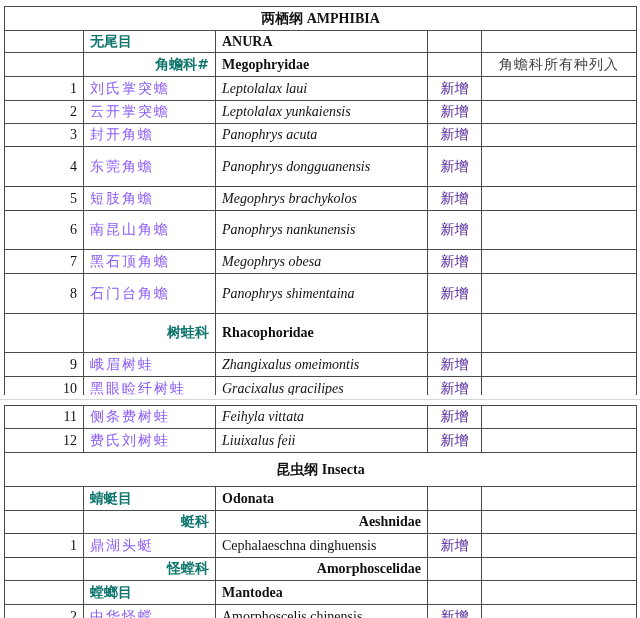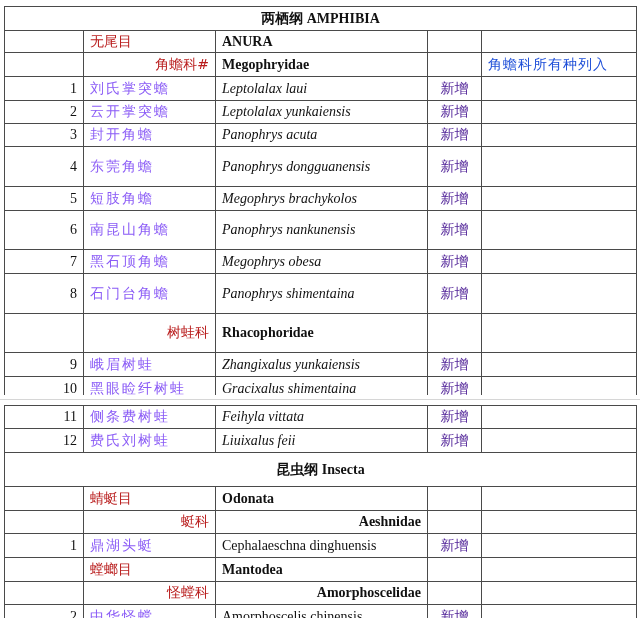--- a/index.html
+++ b/index.html
@@ -5,22 +5,22 @@
   html, body { margin:0; padding:0; background:#ffffff; }
   body { width:640px; height:618px; overflow:hidden; position:relative;
          font-family:"Liberation Serif", "DejaVu Serif", serif; color:#111; }
   .tbl { position:absolute; left:4px; border-collapse:collapse; table-layout:fixed; }
   .tbl td { border:1px solid #4a4a4a; padding:0 6px; font-size:14px; white-space:nowrap; overflow:hidden; vertical-align:middle; }
   col.c1 { width:79px; } col.c2 { width:132px; } col.c3 { width:212px; } col.c4 { width:54px; } col.c5 { width:155px; }
   .center { text-align:right; }
   .bold { font-weight:bold; }
   .ital { font-style:italic; }
   .cn { font-family:"DejaVu Sans", sans-serif; font-size:13px; color:#8b5cf6; letter-spacing:2px; }
-  .cnb { font-family:"DejaVu Sans", sans-serif; font-size:13px; font-weight:normal; color:#b91c1c; }
-  .note { font-family:Liberation Serif, serif; font-size:13px; color:#1d4ed8; letter-spacing:1px; }
+  .cnb { font-family:"DejaVu Sans", sans-serif; font-size:13px; font-weight:bold; color:#0f766e; }
+  .note { font-family:Liberation Serif, serif; font-size:13px; color:#404040; letter-spacing:1px;text-align:center; }
   .status { font-family:"DejaVu Sans", sans-serif; font-size:13px; color:#4c1d95; text-align:center; }
   .title { text-align:center; font-weight:bold; }
   .gap { position:absolute; left:0; width:640px; top:395px; height:9px; background:#fff; }
   .gapline { position:absolute; left:0; width:640px; top:399px; height:1px; background:#d6d6d6; }
 </style>
 </head>
 <body>
 
 <table class="tbl" style="top:6px;">
   <colgroup>
@@ -107,28 +107,28 @@
   <tr style="height:39px;">
     <td></td>
     <td class="cnb center">树蛙科</td>
     <td class="bold">Rhacophoridae</td>
     <td></td>
     <td></td>
   </tr>
   <tr style="height:24px;">
     <td class="center">9</td>
     <td class="cn">峨眉树蛙</td>
-    <td class="ital">Zhangixalus yunkaiensis</td>
+    <td class="ital">Zhangixalus omeimontis</td>
     <td class="status">新增</td>
     <td></td>
   </tr>
   <tr style="height:25px;">
     <td class="center">10</td>
     <td class="cn">黑眼睑纤树蛙</td>
-    <td class="ital">Gracixalus shimentaina</td>
+    <td class="ital">Gracixalus gracilipes</td>
     <td class="status">新增</td>
     <td></td>
   </tr>
 </tbody>
   </table>
 
 <div class="gap"></div>
 <div class="gapline"></div>
 
 <table class="tbl" style="top:405px;">
@@ -171,31 +171,31 @@
     <td></td>
     <td></td>
   </tr>
   <tr style="height:24px;">
     <td class="center">1</td>
     <td class="cn">鼎湖头蜓</td>
     <td>Cephalaeschna dinghuensis</td>
     <td class="status">新增</td>
     <td></td>
   </tr>
+  <tr style="height:23px;">
+    <td></td>
+    <td class="cnb center">怪螳科</td>
+    <td class="bold center">Amorphoscelidae</td>
+    <td></td>
+    <td></td>
+  </tr>
   <tr style="height:24px;">
     <td></td>
     <td class="cnb">螳螂目</td>
     <td class="bold">Mantodea</td>
-    <td></td>
-    <td></td>
-  </tr>
-  <tr style="height:23px;">
-    <td></td>
-    <td class="cnb center">怪螳科</td>
-    <td class="bold center">Amorphoscelidae</td>
     <td></td>
     <td></td>
   </tr>
   <tr style="height:24px;">
     <td class="center">2</td>
     <td class="cn">中华怪螳</td>
     <td>Amorphoscelis chinensis</td>
     <td class="status">新增</td>
     <td></td>
   </tr>

